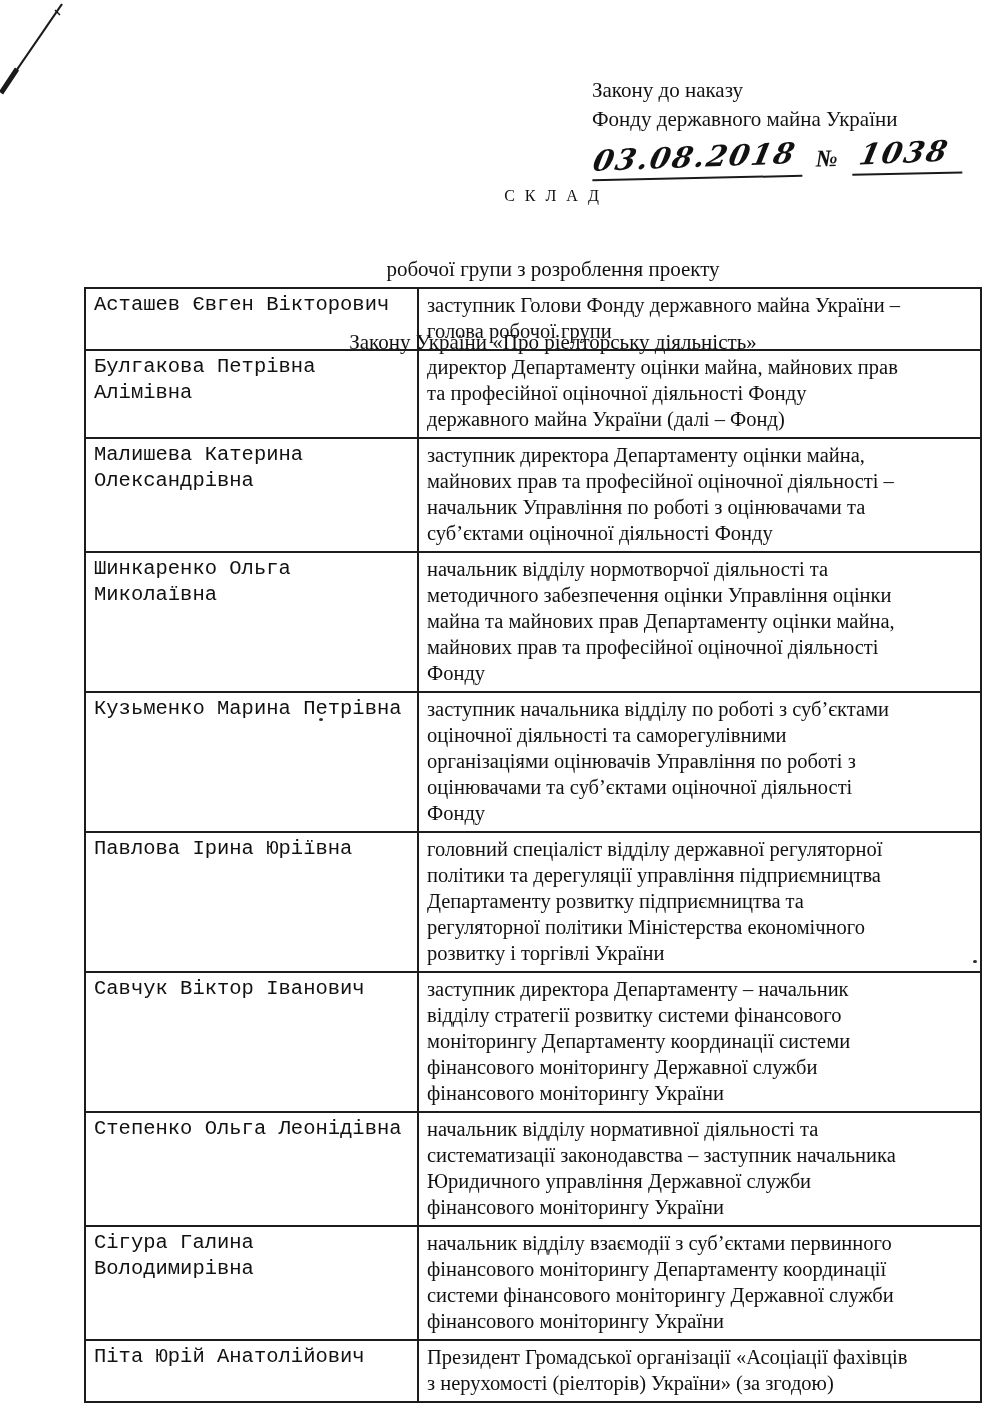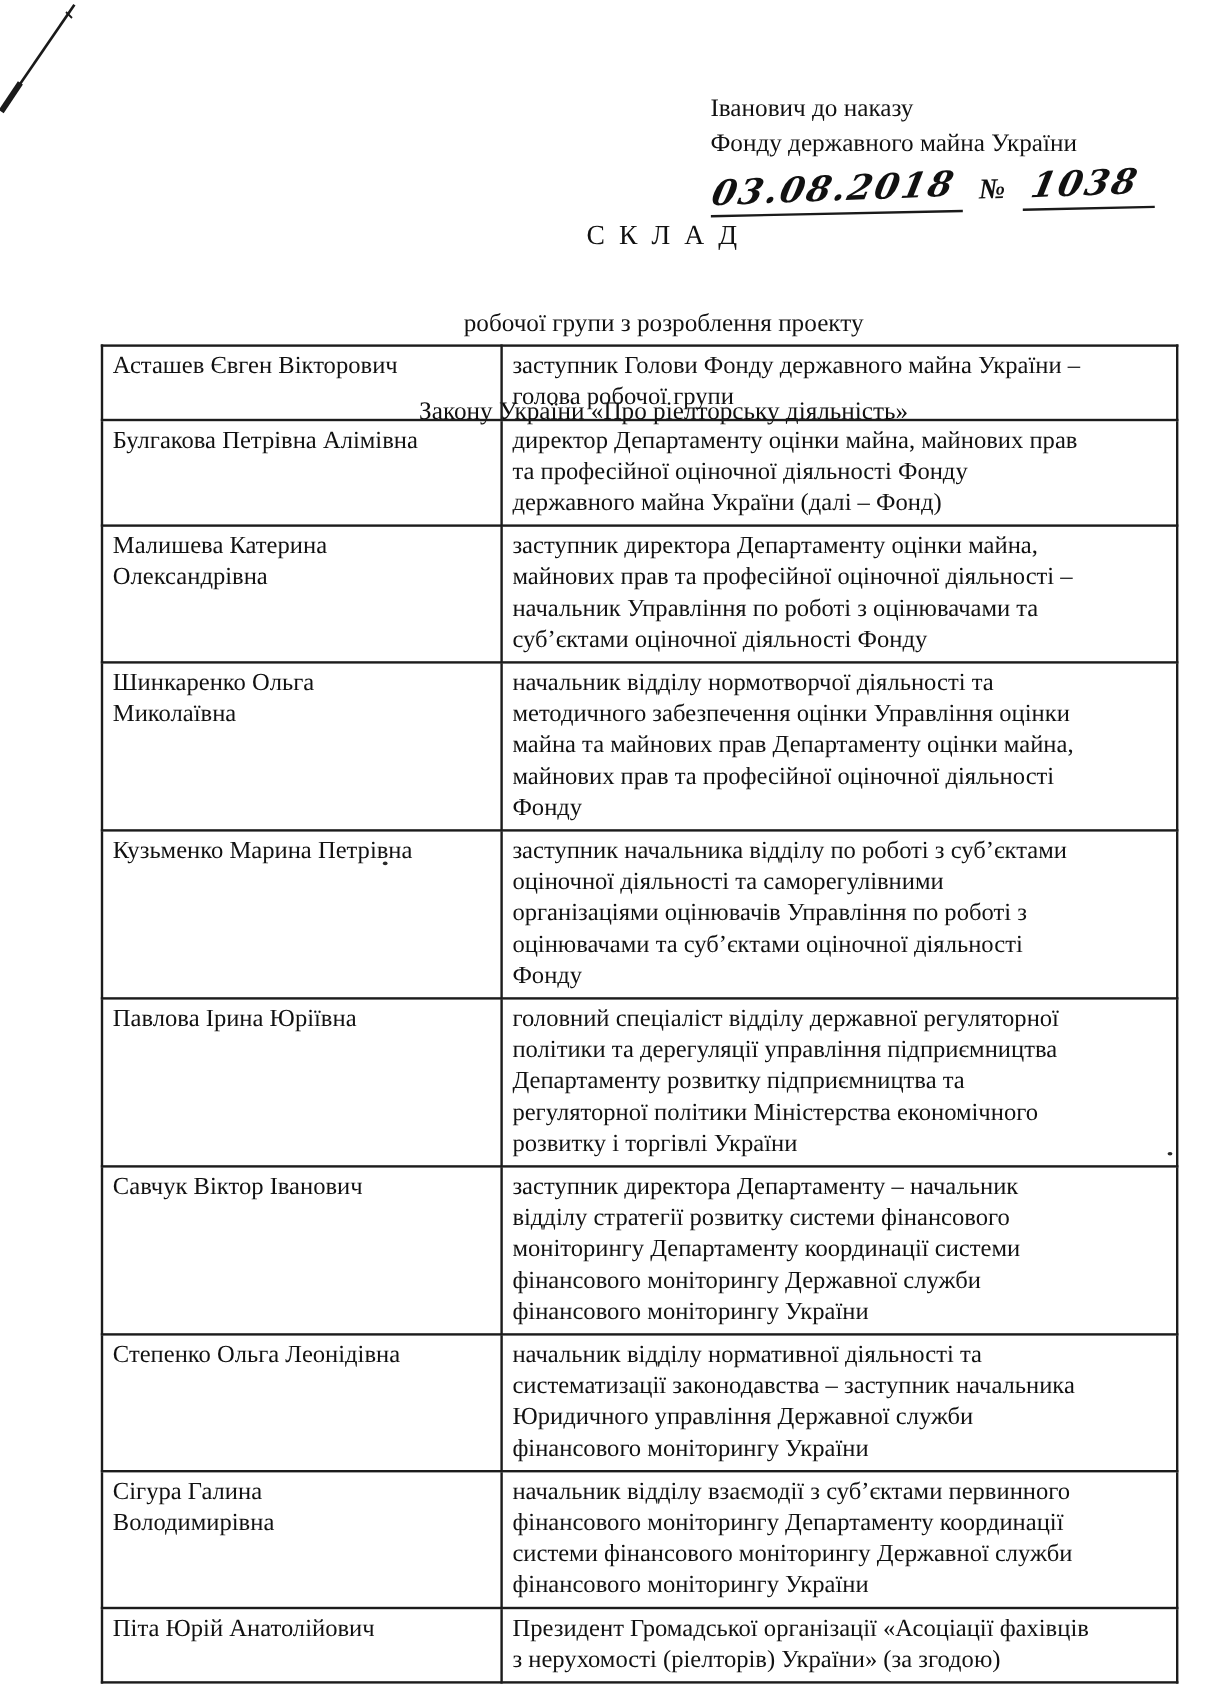--- a/index.html
+++ b/index.html
@@ -64,21 +64,21 @@
   }
   
   .doc-title {
     position: absolute;
     top: 181px;
     left: 100px;
     width: 906px;
     text-align: center;
   }
   .doc-title .t1 {
-    font-size: 23px;
+    font-size: 16px;
     letter-spacing: 3px;
     line-height: 30px;
   }
   .doc-title .t2, .doc-title .t3 {
     font-size: 21px;
     line-height: 29px;
     margin-top: 44px;
   }
   
   table.members {
@@ -90,21 +90,21 @@
     table-layout: fixed;
   }
   table.members td {
     border: 2px solid #1c1c1c;
     vertical-align: top;
     font-size: 20.5px;
     line-height: 26px;
     white-space: pre-line;
     padding: 3px 6px 5px 8px;
   }
-  td.col-name { width: 317px; }
+  td.col-name { width: 317px; font-family: Liberation Mono, monospace; }
   td.col-position { padding-left: 11px; font-family: Liberation Serif, serif; }
   
   .speck {
     position: absolute;
     background: #2a2a2a;
     border-radius: 50%;
   }
   .speck-a { left: 319px; top: 718px; width: 4px; height: 3px; }
   .speck-b { left: 973px; top: 960px; width: 4px; height: 3px; }
 </style>
@@ -113,21 +113,21 @@
 
 <div class="page">
 
   <svg class="corner-stroke" width="90" height="120" viewBox="0 0 90 120" aria-hidden="true">
     <line x1="3" y1="90" x2="62" y2="4" stroke="#1a1a1a" stroke-width="2.2"></line>
     <line x1="1" y1="93" x2="17" y2="69" stroke="#1a1a1a" stroke-width="5"></line>
     <line x1="55" y1="10" x2="60" y2="15" stroke="#1a1a1a" stroke-width="1.5"></line>
   </svg>
 
   <div class="header-right">
-    <div>Іванович до наказу</div>
+    <div>Закону до наказу</div>
     <div>Фонду державного майна України</div>
     <div class="handwritten-line">
       <span class="hw-underlined hw-date"><span class="hw-script">03.08.2018</span></span>
       <span class="num-sign">№</span>
       <span class="hw-underlined hw-num"><span class="hw-script">1038</span></span>
     </div>
   </div>
 
   <div class="doc-title">
     <div class="t1">С К Л А Д</div>

